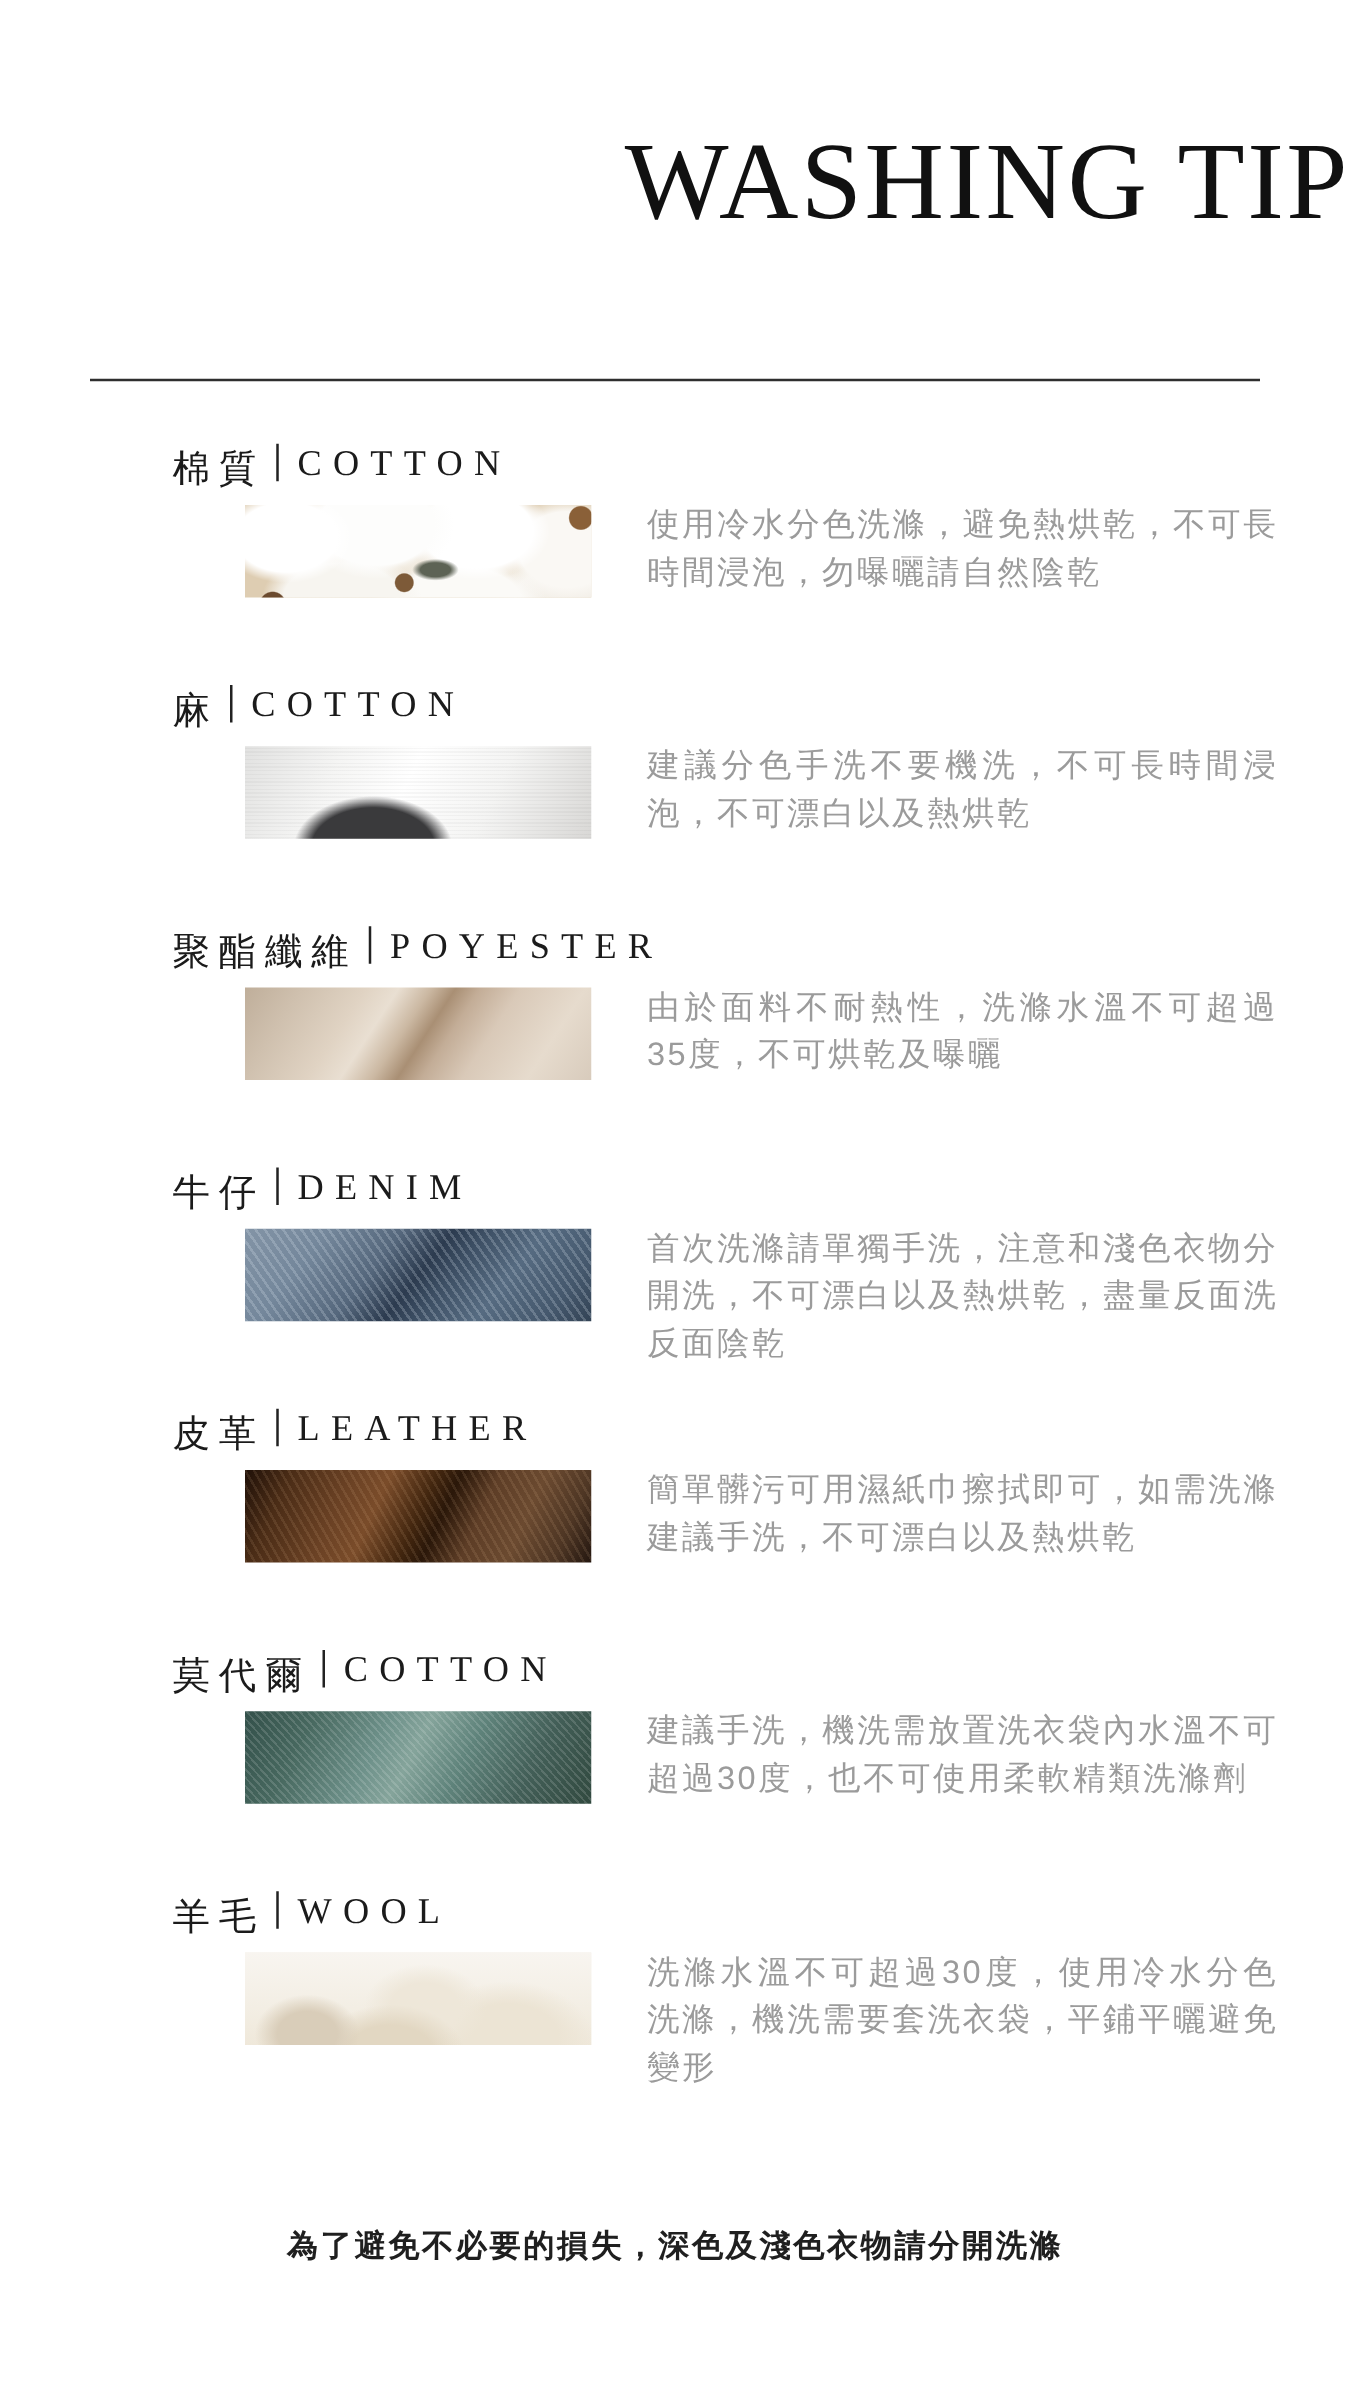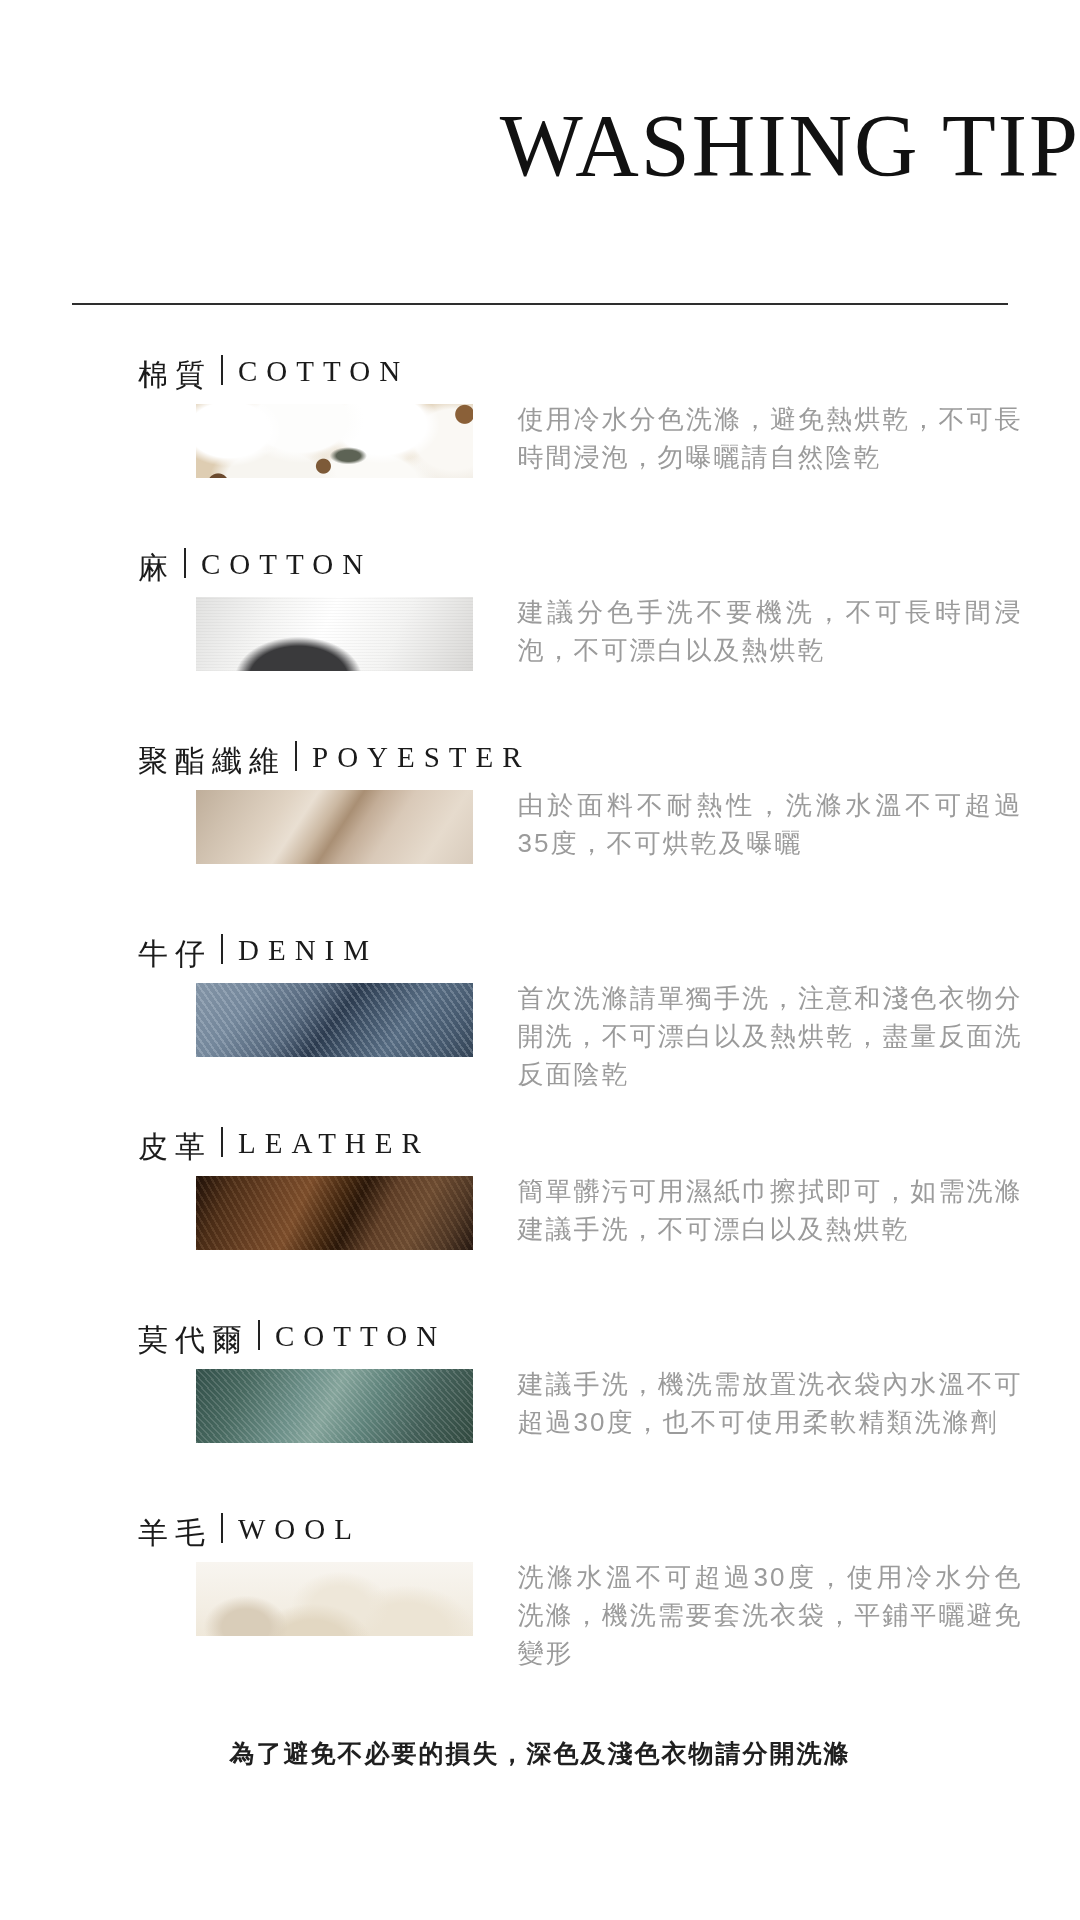--- a/index.html
+++ b/index.html
@@ -117,21 +117,21 @@
     background-color:#f4f0e8;
     background-image:
       radial-gradient(ellipse 60px 45px at 18% 88%, #d9cdb9 0 40%, rgba(217,205,185,0) 70%),
       radial-gradient(ellipse 80px 55px at 42% 112%, #e2d7c2 0 45%, rgba(226,215,194,0) 75%),
       radial-gradient(ellipse 70px 50px at 52% 60%, #eee7d9 0 40%, rgba(238,231,217,0) 70%),
       radial-gradient(ellipse 90px 60px at 76% 92%, #ece4d4 0 45%, rgba(236,228,212,0) 75%),
       linear-gradient(180deg, #f8f5f0 0%, #f3eee4 60%, #efe8da 100%);
   }
   
   .footer{
-    margin-top:32px;
+    margin-top:76px;
     text-align:center;
     font-size:25px;
     line-height:31px;
     letter-spacing:2px;
     font-weight:bold;
     color:#1f1f1f;
   }
 </style>
 </head>
 <body>

